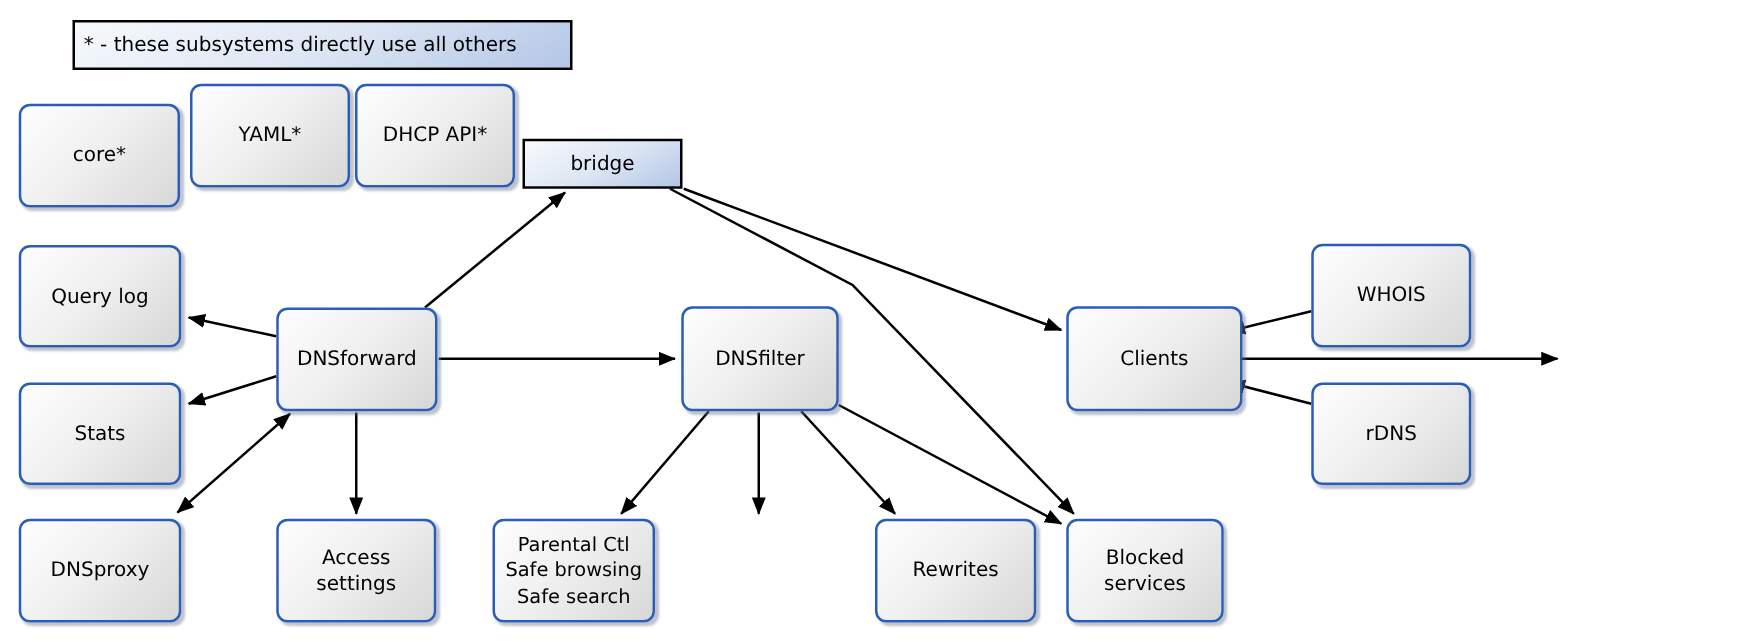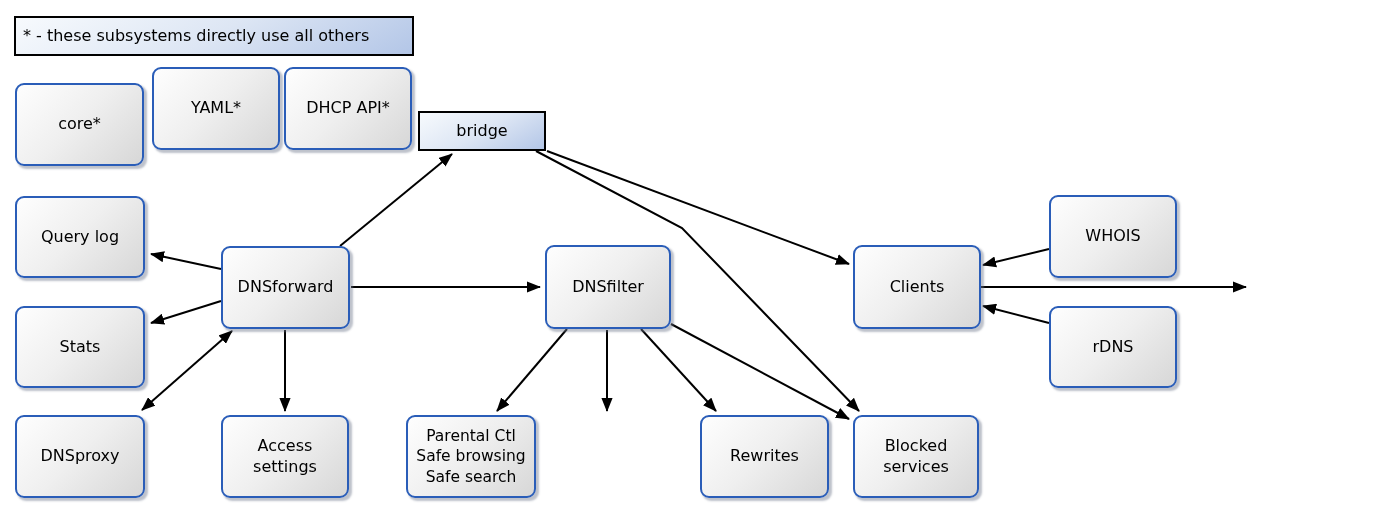--- a/index.html
+++ b/index.html
@@ -36,20 +36,21 @@
   .accent {
     border: 2px solid #000000;
     border-radius: 0;
     background: linear-gradient(150deg, #f7fafd 0%, #dde6f4 50%, #b3c6e7 100%);
     box-shadow: none;
   }
   .legend {
     justify-content: flex-start;
     text-align: left;
     padding-left: 7px;
+    margin-left: 44px;
   }
 </style>
 </head>
 <body>
 
 <div id="canvas">
 
   <svg id="edges" viewBox="0 0 1393 514" xmlns="http://www.w3.org/2000/svg">
     <defs>
       <marker id="ah" viewBox="0 0 10 8" refX="9.3" refY="4" markerWidth="14" markerHeight="11.5" markerUnits="userSpaceOnUse" orient="auto-start-reverse">
@@ -86,24 +87,24 @@
   <div class="node" style="left:15px; top:196px; width:130px; height:82px;">Query log</div>
   <div class="node" style="left:15px; top:415px; width:130px; height:83px;">DNSproxy</div>
   <div class="node" style="left:15px; top:306px; width:130px; height:82px;">Stats</div>
 
   <div class="node" style="left:221px; top:246px; width:129px; height:83px;">DNSforward</div>
   <div class="node" style="left:221px; top:415px; width:128px; height:83px;">Access
 settings</div>
 
   <div class="node" style="left:545px; top:245px; width:126px; height:84px;">DNSfilter</div>
 
-  <div class="node" style="left:406px; top:415px; width:130px; height:83px; font-size:15.5px;">Parental Ctl
+  <div class="node" style="left:394px; top:415px; width:130px; height:83px; font-size:15.5px;">Parental Ctl
 Safe browsing
 Safe search</div>
   <div class="node" style="left:700px; top:415px; width:129px; height:83px;text-align:center;">Rewrites</div>
   <div class="node" style="left:853px; top:415px; width:126px; height:83px;">Blocked
 services</div>
 
-  <div class="node" style="left:853px; top:245px; width:128px; height:84px;">Clients</div>
+  <div class="node" style="left:853px; top:245px; width:141px; height:84px;">Clients</div>
   <div class="node" style="left:1049px; top:195px; width:128px; height:83px;">WHOIS</div>
   <div class="node" style="left:1049px; top:306px; width:128px; height:82px;">rDNS</div>
 
 </div>
 
 </body></html>

